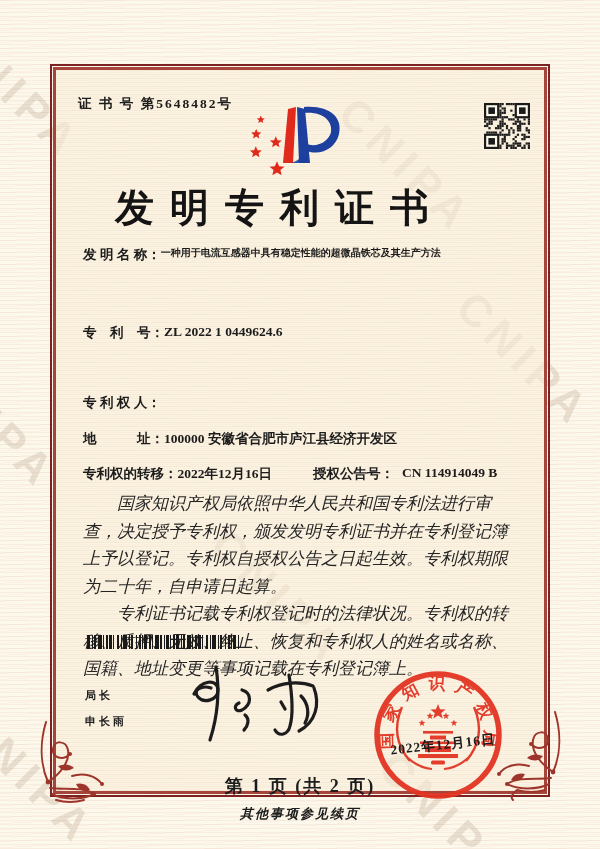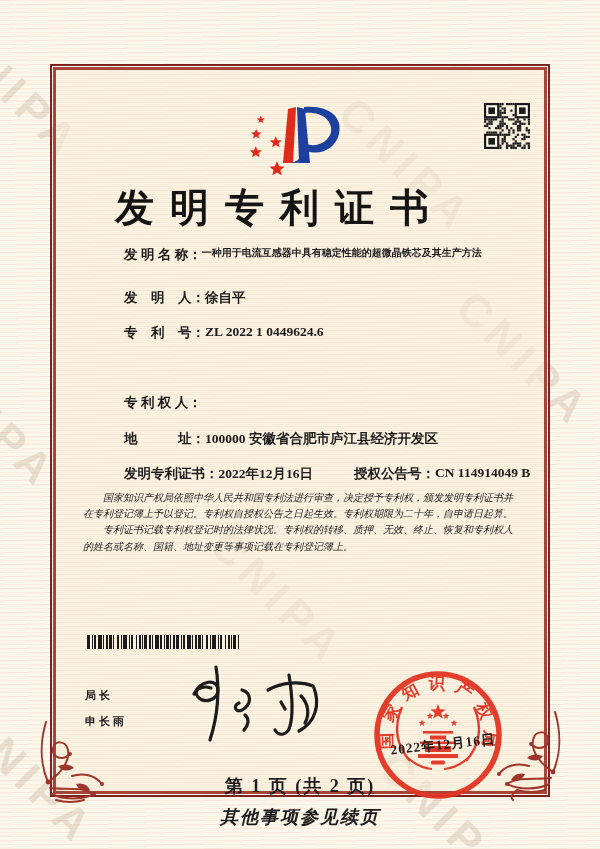--- a/index.html
+++ b/index.html
@@ -21,34 +21,34 @@
   .frame-inner{
     position:absolute;inset:1px;border:3px solid #a6453c;
     background-color:rgba(250,241,221,0.55);
     background-image:repeating-linear-gradient(180deg, rgba(216,158,126,0.13) 0 1px, rgba(0,0,0,0) 1px 4px);
   }
   .cert-no{position:absolute;left:78px;top:95px;font-size:13.5px;font-weight:600;letter-spacing:2px;}
   .logo{position:absolute;left:247px;top:101px;width:110px;height:80px;}
   .qr{position:absolute;left:484px;top:103px;width:46px;height:46px;}
   .title{position:absolute;left:0;top:181px;width:544px;text-align:center;
     font-size:39px;font-weight:700;letter-spacing:16px;text-indent:16px;color:#141414;}
-  .row{position:absolute;left:83px;width:450px;font-size:13.5px;font-weight:600;white-space:nowrap;display:flex;margin-left:41px;}
+  .row{position:absolute;left:83px;width:450px;font-size:13.5px;font-weight:600;white-space:nowrap;display:flex;}
   .row .lbl{white-space:pre;}
-  .row .pair2{position:absolute;left:230px;display:flex;}
-  .notice{position:absolute;left:83px;top:490px;width:438px;font-size:10px;line-height:1.62;
+  .row .pair2{position:absolute;left:230px;display:flex;gap:8px;}
+  .notice{position:absolute;left:83px;top:490px;width:438px;font-size:17px;line-height:1.62;
     font-style:italic;font-weight:500;color:#242424;}
   .notice p{margin:0;text-indent:2em;}
   .barcode{position:absolute;left:85px;top:634px;width:156px;height:16px;}
   .signoff{position:absolute;left:85px;top:682px;font-size:11px;font-weight:700;letter-spacing:3px;line-height:26px;}
   .signature{position:absolute;left:178px;top:660px;width:155px;height:88px;}
   .seal{position:absolute;left:368px;top:665px;width:140px;height:140px;opacity:0.94;}
   .seal-date{position:absolute;left:376px;top:736px;width:134px;text-align:center;
     font-size:13.5px;font-weight:700;color:#1a1a1a;transform:rotate(-6deg);letter-spacing:1px;z-index:5;}
   .page-info{position:absolute;left:0;top:774px;width:600px;text-align:center;font-size:18px;font-weight:600;letter-spacing:2px;}
-  .cont-note{position:absolute;left:0;top:805px;width:600px;text-align:center;font-size:18px;font-weight:600;
+  .cont-note{position:absolute;left:0;top:805px;width:600px;text-align:center;font-size:13px;font-weight:600;
     font-style:italic;letter-spacing:2px;}
   .flourish{position:absolute;width:95px;height:95px;z-index:4;}
   .flourish.bl{left:36px;top:716px;}
   .flourish.br{left:470px;top:706px;transform:scaleX(-1);}
 </style>
 </head>
 <body>
 
 <div class="page">
 
@@ -57,20 +57,21 @@
   <div class="wm" style="left:-52px;top:344px">CNIPA</div>
   <div class="wm" style="left:482px;top:282px">CNIPA</div>
   <div class="wm" style="left:236px;top:520px">CNIPA</div>
   <div class="wm" style="left:-14px;top:700px">CNIPA</div>
   <div class="wm" style="left:404px;top:742px">CNIPA</div>
 
   <div class="frame">
     <div class="frame-inner"></div>
   </div>
 
+  <div class="cert-no">证 书 号 第5648482号</div>
 
   <svg class="logo" viewBox="0 0 110 80">
     <g fill="#df2a1c">
       <path d="M41 8 L49 6 L46 62 L36 62 Z"></path>
       <polygon points="40,9 41.9,13.2 46.5,13.6 43,16.6 44,21 40,18.6 36,21 37,16.6 33.5,13.6 38.1,13.2" transform="translate(-11 9) scale(0.62)"></polygon>
       <polygon points="40,9 41.9,13.2 46.5,13.6 43,16.6 44,21 40,18.6 36,21 37,16.6 33.5,13.6 38.1,13.2" transform="translate(-22 21) scale(0.78)"></polygon>
       <polygon points="40,9 41.9,13.2 46.5,13.6 43,16.6 44,21 40,18.6 36,21 37,16.6 33.5,13.6 38.1,13.2" transform="translate(-8 27) scale(0.92)"></polygon>
       <polygon points="40,9 41.9,13.2 46.5,13.6 43,16.6 44,21 40,18.6 36,21 37,16.6 33.5,13.6 38.1,13.2" transform="translate(-28 37) scale(0.92)"></polygon>
       <polygon points="40,9 41.9,13.2 46.5,13.6 43,16.6 44,21 40,18.6 36,21 37,16.6 33.5,13.6 38.1,13.2" transform="translate(-16 50) scale(1.15)"></polygon>
     </g>
@@ -226,37 +227,33 @@
       <rect fill="#fdf8ec" x="2.19" y="32.86" width="10.95" height="10.95"></rect>
       <rect x="4.38" y="35.05" width="6.57" height="6.57"></rect>
     </svg>
 
   <div class="title">发明专利证书</div>
 
   <div class="row" style="top:246px">
     <span class="lbl">发 明 名 称：</span>
       <span style="font-size:10px">一种用于电流互感器中具有稳定性能的超微晶铁芯及其生产方法</span>
   </div>
-  <div class="row" style="top:289px">
-    <span class="lbl">发　明　人：</span>
-      <span>徐自平</span>
-  </div>
   <div class="row" style="top:324px">
     <span class="lbl">专　利　号：</span>
       <span>ZL 2022 1 0449624.6</span>
   </div>
   <div class="row" style="top:394px">
     <span class="lbl">专 利 权 人：</span>
   </div>
   <div class="row" style="top:430px">
     <span class="lbl">地　　　址：</span>
       <span>100000 安徽省合肥市庐江县经济开发区</span>
   </div>
   <div class="row" style="top:465px">
-    <span class="lbl">发明专利证书：</span>
+    <span class="lbl">专利权的转移：</span>
       <span>2022年12月16日</span>
     <span class="pair2">
       <span class="lbl">授权公告号：</span>
         <span>CN 114914049 B</span>
     </span>
   </div>
 
   <div class="notice">
     <p>国家知识产权局依照中华人民共和国专利法进行审查，决定授予专利权，颁发发明专利证书并在专利登记簿上予以登记。专利权自授权公告之日起生效。专利权期限为二十年，自申请日起算。</p>
     <p>专利证书记载专利权登记时的法律状况。专利权的转移、质押、无效、终止、恢复和专利权人的姓名或名称、国籍、地址变更等事项记载在专利登记簿上。</p>

